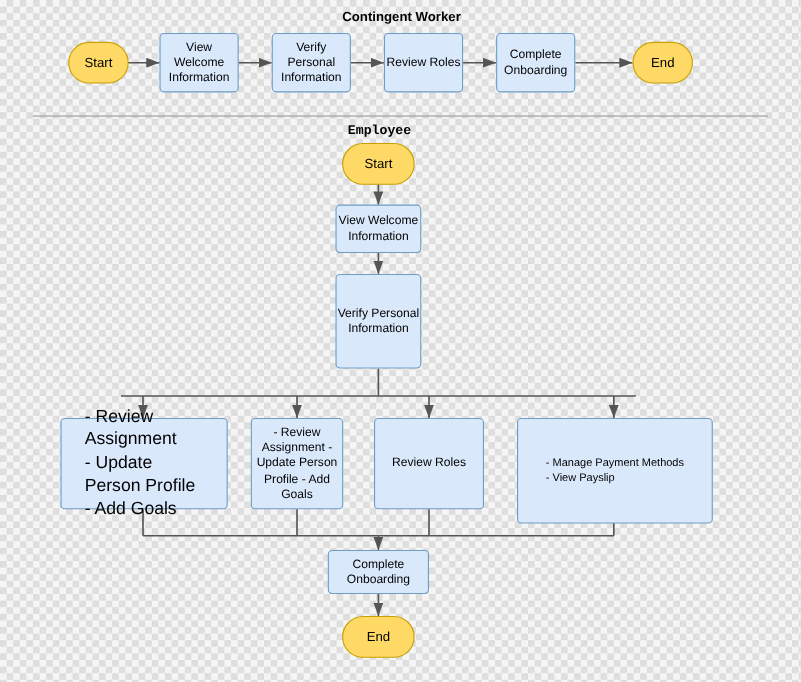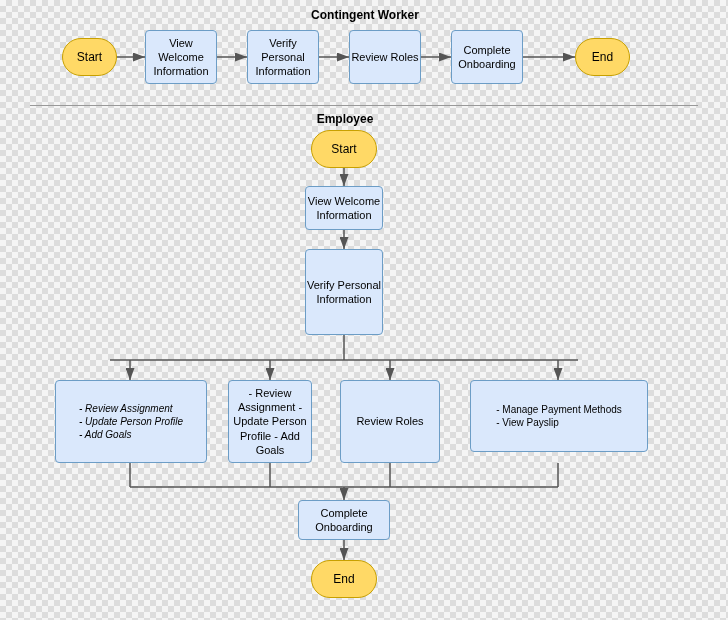--- a/index.html
+++ b/index.html
@@ -171,53 +171,53 @@
     <div class="node-rect" style="left: 451px; top: 30px; width: 72px; height: 54px;">
       <span>Complete Onboarding</span>
     </div>
 
     <div class="node-pill" style="left: 575px; top: 38px; width: 55px; height: 38px;">
       <span>End</span>
     </div>
 
     <div class="divider" style="left: 30px; top: 105px; width: 668px;"></div>
 
-    <div class="section-title" style="left: 290px; top: 112px; width: 110px;">
+    <div class="section-title" style="left: 290px; top: 112px; width: 110px; font-family: Liberation Mono, monospace;">
       <span>Employee</span>
     </div>
 
     <div class="node-pill" style="left: 311px; top: 130px; width: 66px; height: 38px;">
       <span>Start</span>
     </div>
 
     <div class="node-rect" style="left: 305px; top: 186px; width: 78px; height: 44px;">
       <span>View Welcome Information</span>
     </div>
 
     <div class="node-rect" style="left: 305px; top: 249px; width: 78px; height: 86px;">
       <span>Verify Personal Information</span>
     </div>
 
-    <div class="node-rect" style="left: 55px; top: 380px; width: 152px; height: 83px; font-size: 10px; padding: 0; font-style: italic;">
+    <div class="node-rect" style="left: 55px; top: 380px; width: 152px; height: 83px; font-size: 16px; padding: 21px;">
       <span style="white-space: pre-line; text-align: left;">- Review Assignment
 - Update Person Profile
 - Add Goals</span>
     </div>
 
     <div class="node-rect" style="left: 228px; top: 380px; width: 84px; height: 83px;">
       <span>- Review Assignment
 - Update Person Profile
 - Add Goals</span>
     </div>
 
     <div class="node-rect" style="left: 340px; top: 380px; width: 100px; height: 83px;">
       <span>Review Roles</span>
     </div>
 
-    <div class="node-rect" style="left: 470px; top: 380px; width: 178px; height: 72px; font-size: 10px; padding: 4px;">
+    <div class="node-rect" style="left: 470px; top: 380px; width: 178px; height: 96px; font-size: 10px; padding: 4px;">
       <span style="white-space: pre-line; text-align: left;">- Manage Payment Methods
 - View Payslip</span>
     </div>
 
     <div class="node-rect" style="left: 298px; top: 500px; width: 92px; height: 40px;">
       <span>Complete Onboarding</span>
     </div>
 
     <div class="node-pill" style="left: 311px; top: 560px; width: 66px; height: 38px;">
       <span>End</span>

